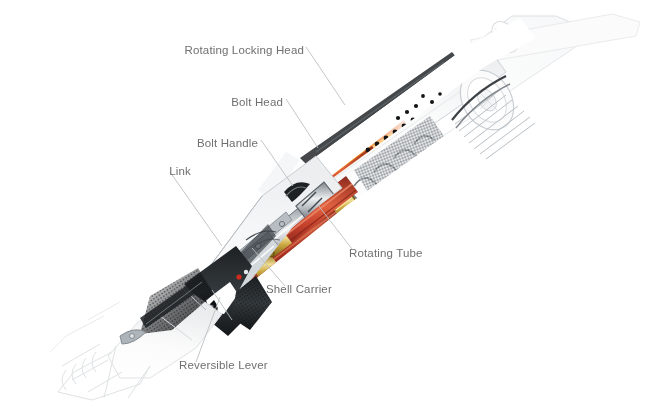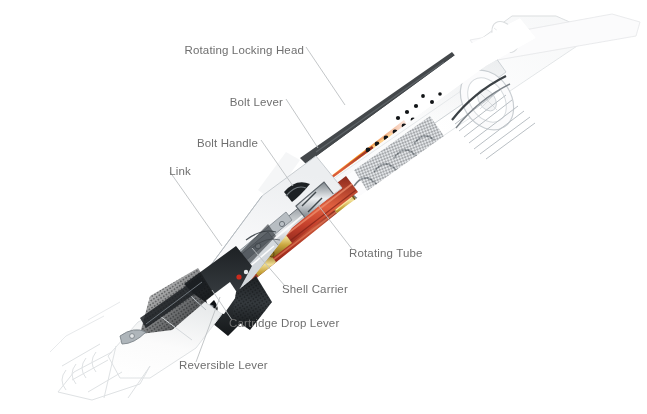--- a/index.html
+++ b/index.html
@@ -325,21 +325,20 @@
       <line x1="261" y1="140" x2="293" y2="186"></line>
       <line x1="170" y1="172" x2="222" y2="246"></line>
       <line x1="352" y1="249" x2="318" y2="205"></line>
       <line x1="285" y1="286" x2="252" y2="248"></line>
       <line x1="232" y1="320" x2="212" y2="290"></line>
       <line x1="196" y1="362" x2="220" y2="297"></line>
     </g>
   </svg>
 
   <div class="callout ra" style="left:304px;top:45px;">Rotating Locking Head</div>
-  <div class="callout ra" style="left:283px;top:97px;">Bolt Lever</div>
+  <div class="callout ra" style="left:283px;top:97px;">Bolt Head</div>
   <div class="callout ra" style="left:258px;top:138px;">Bolt Handle</div>
   <div class="callout ra" style="left:167px;top:166px;margin-left:24px;">Link</div>
   <div class="callout" style="left:349px;top:248px;">Rotating Tube</div>
-  <div class="callout" style="left:282px;top:284px;">Shell Carrier</div>
-  <div class="callout" style="left:229px;top:318px;">Cartridge Drop Lever</div>
+  <div class="callout" style="left:266px;top:284px;">Shell Carrier</div>
   <div class="callout" style="left:179px;top:360px;">Reversible Lever</div>
 
 </div>
 
 </body></html>

